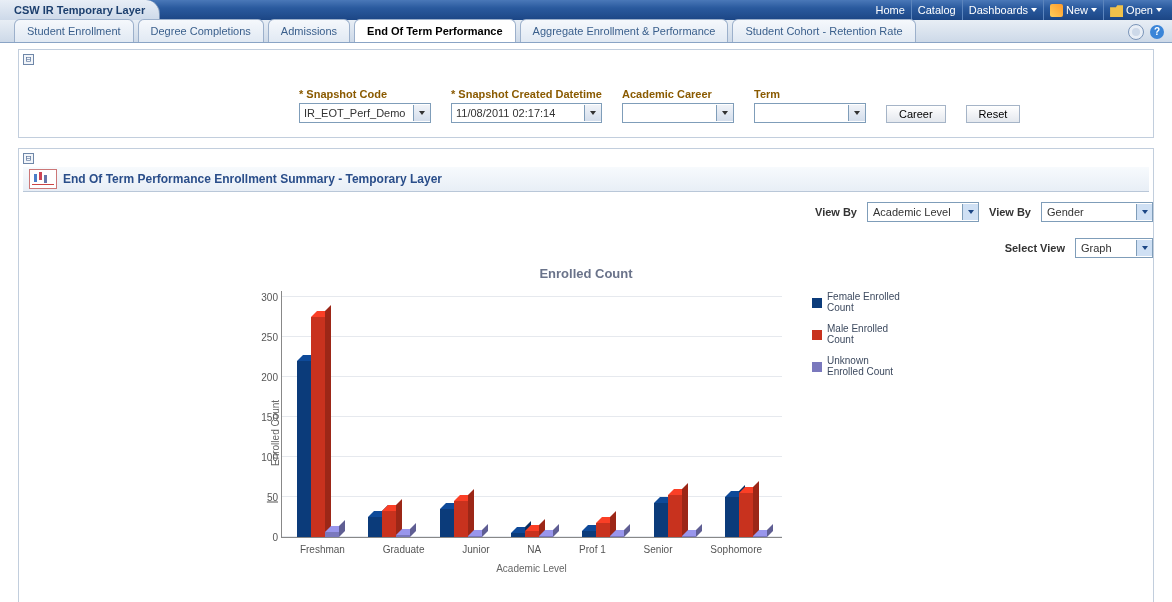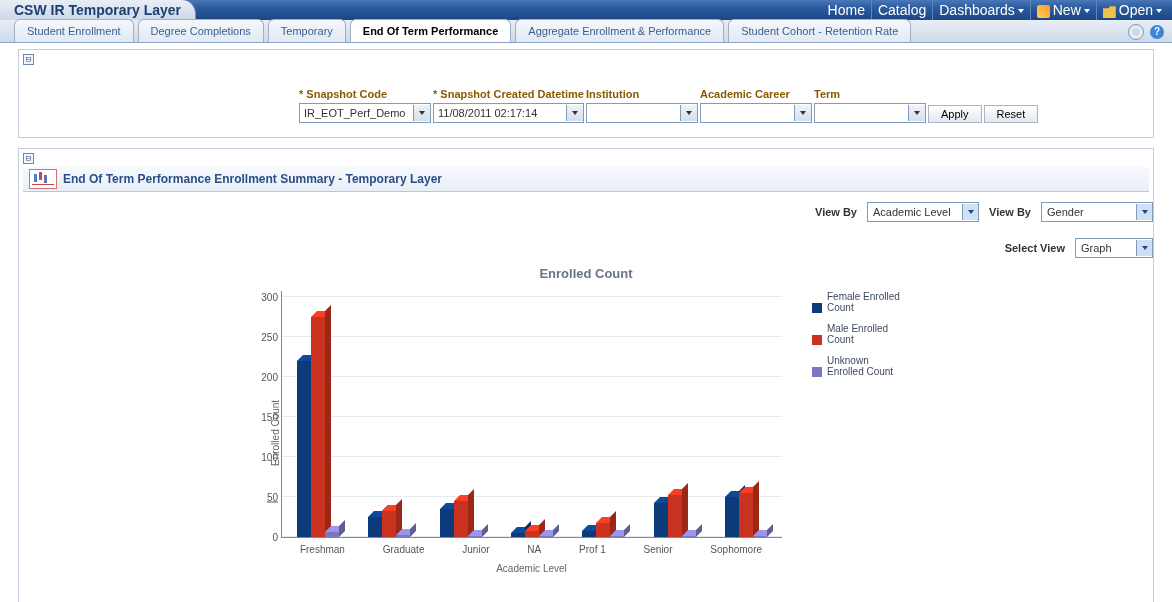--- a/index.html
+++ b/index.html
@@ -1,18 +1,18 @@
 <!DOCTYPE html>
 <html><head>
 <meta charset="utf-8">
 <style>
   html,body{margin:0;padding:0;font-family:Tahoma,Arial,sans-serif;font-size:11px;color:#333;background:#fff}
   body{width:1172px}
   
-  .topbar{height:20px;background:linear-gradient(to bottom,#4a78b8,#2a5a9e 40%,#1c4685);display:flex;align-items:center;color:#fff;font-size:14px}
+  .topbar{height:20px;background:linear-gradient(to bottom,#4a78b8,#2a5a9e 40%,#1c4685);display:flex;align-items:center;color:#fff;font-size:11px}
   .topbar .app-tab{background:linear-gradient(to bottom,#e8eef6,#cdd9e9);color:#1c3f6e;font-weight:bold;height:20px;line-height:20px;padding:0 14px;border-top-right-radius:14px;border-right:1px solid #7a94b8}
   .topbar .spacer{flex:1}
   .topbar .tb-link,.topbar .tb-btn{padding:0 6px;color:#fff;text-decoration:none;border-right:1px solid #5c85bd;height:20px;line-height:20px;cursor:pointer}
   .topbar .tb-btn:last-child{border-right:none;padding-right:10px}
   .topbar .ico{display:inline-block;width:13px;height:13px;vertical-align:-3px;margin-right:3px}
   .ico-new{background:linear-gradient(45deg,#ffcf5c,#ff9a2a);border-radius:2px}
   .ico-open{background:#f0c14b;clip-path:polygon(0 25%,45% 25%,55% 10%,100% 10%,100% 100%,0 100%)}
   .chev{display:inline-block;margin-left:3px;width:0;height:0;border-left:3px solid transparent;border-right:3px solid transparent;border-top:4px solid #fff;vertical-align:2px}
   
   .ptabs-wrap{background:linear-gradient(to bottom,#e8eef5,#cdd9e8);border-bottom:1px solid #8aa4c5;height:22px;display:flex;align-items:flex-end;padding-left:14px;padding-right:8px}
@@ -20,21 +20,21 @@
   .ptab.active{background:#fff;color:#000;font-weight:bold}
   .ptabs-right{margin-left:auto;display:flex;align-items:center;gap:6px;padding-bottom:2px}
   .gear-ico{width:14px;height:14px;border:1px solid #7a94b8;border-radius:50%;position:relative;background:#e8eef6;cursor:pointer}
   .gear-ico::before{content:"";position:absolute;inset:3px;border-radius:50%;background:#cdd9e9}
   .help-ico{width:14px;height:14px;border-radius:50%;background:#3a85d8;color:#fff;font-weight:bold;text-align:center;line-height:14px;font-size:10px;cursor:pointer}
   
   .content{padding:6px 18px 0 18px}
   .panel{border:1px solid #c2cedd;background:#fff;margin-bottom:10px;position:relative}
   .collapse-box{width:9px;height:9px;border:1px solid #6f87a8;color:#3a5988;font-size:9px;line-height:8px;text-align:center;background:#f2f5f9;position:absolute;left:4px;top:4px;cursor:pointer;font-family:monospace}
   
-  .filters{display:flex;align-items:flex-end;padding:38px 0 14px 280px;gap:2px}
+  .filters{display:flex;align-items:flex-end;padding:38px 0 14px 280px;gap:20px}
   .f-col{display:flex;flex-direction:column;gap:3px}
   .f-label{color:#8a5a00;font-weight:bold}
   .f-select{border:1px solid #7f9db9;background:#fff;height:18px;display:flex;align-items:center;min-width:130px}
   .f-select .txt{flex:1;padding:0 4px;white-space:nowrap;font-size:11px}
   .f-select .dd{width:16px;height:16px;border-left:1px solid #7f9db9;background:linear-gradient(to bottom,#f0f3f8,#d4deec);display:flex;align-items:center;justify-content:center}
   .f-select .dd::after{content:"";width:0;height:0;border-left:3px solid transparent;border-right:3px solid transparent;border-top:4px solid #333}
   .btn{background:linear-gradient(to bottom,#fff,#e4e8ee);border:1px solid #a5b4c7;padding:1px 12px;height:18px;cursor:pointer;font-size:11px}
   
   .sec-head{display:flex;align-items:center;height:24px;border-bottom:1px solid #b9c7d8;background:linear-gradient(to bottom,#f7fafd,#e8eef6);padding-left:6px;margin:18px 4px 0 4px}
   .sec-ico{width:26px;height:18px;margin-right:6px;background:#fff;border:1px solid #c77;position:relative}
@@ -59,21 +59,21 @@
   .group{display:flex;align-items:flex-end;gap:0}
   .bar{width:14px;position:relative}
   .bar .top{position:absolute;width:100%;height:6px;top:-6px;transform:skewX(-45deg);transform-origin:bottom;filter:brightness(1.25)}
   .bar .side{position:absolute;width:6px;right:-6px;top:-6px;bottom:0;transform:skewY(-45deg);transform-origin:left;filter:brightness(0.78)}
   .female{background:#0b3b7a}.female .top,.female .side{background:#0b3b7a}
   .male{background:#c8321e}.male .top,.male .side{background:#c8321e}
   .unknown{background:#7a78bd}.unknown .top,.unknown .side{background:#7a78bd}
   .xlabels{display:flex;justify-content:space-around;margin-top:6px;color:#555;font-size:10px}
   .xtitle{text-align:center;color:#666;font-size:10px;margin-top:8px}
   .legend{margin-left:30px;color:#3d4a5f;font-size:10px}
-  .legend .row{display:flex;align-items:flex-end;margin-bottom:10px;max-width:90px}
+  .legend .row{display:flex;align-items:center;margin-bottom:10px;max-width:90px}
   .legend .sw{width:10px;height:10px;margin-right:5px;margin-top:2px;flex:none}
 </style>
 </head>
 <body>
 
 <div class="topbar">
   <div class="app-tab">CSW IR Temporary Layer</div>
   <div class="spacer"></div>
   <span class="tb-link">Home</span>
   <span class="tb-link">Catalog</span>
@@ -84,21 +84,21 @@
     <span class="ico ico-new"></span><span>New</span><span class="chev"></span>
   </span>
   <span class="tb-btn">
     <span class="ico ico-open"></span><span>Open</span><span class="chev"></span>
   </span>
 </div>
 
 <div class="ptabs-wrap">
   <div class="ptab">Student Enrollment</div>
   <div class="ptab">Degree Completions</div>
-  <div class="ptab">Temporary</div>
+  <div class="ptab">Admissions</div>
   <div class="ptab active">End Of Term Performance</div>
   <div class="ptab">Aggregate Enrollment &amp; Performance</div>
   <div class="ptab">Student Cohort - Retention Rate</div>
   <div class="ptabs-right">
     <div class="gear-ico"></div>
     <div class="help-ico">?</div>
   </div>
 </div>
 
 <div class="content">
@@ -114,41 +114,34 @@
         </div>
       </div>
       <div class="f-col">
         <div class="f-label">* Snapshot Created Datetime</div>
         <div class="f-select" style="min-width:138px">
           <span class="txt">11/08/2011 02:17:14</span>
           <span class="dd"></span>
         </div>
       </div>
       <div class="f-col">
-        <div class="f-label">Institution</div>
-        <div class="f-select" style="min-width:110px">
-          <span class="txt"></span>
-          <span class="dd"></span>
-        </div>
-      </div>
-      <div class="f-col">
         <div class="f-label">Academic Career</div>
         <div class="f-select" style="min-width:110px">
           <span class="txt"></span>
           <span class="dd"></span>
         </div>
       </div>
       <div class="f-col">
         <div class="f-label">Term</div>
         <div class="f-select" style="min-width:110px">
           <span class="txt"></span>
           <span class="dd"></span>
         </div>
       </div>
-      <button class="btn">Apply</button>
+      <button class="btn">Career</button>
       <button class="btn">Reset</button>
     </div>
   </div>
 
   <div class="panel" style="padding-bottom:10px">
     <div class="collapse-box">⊟</div>
 
     <div class="sec-head">
       <div class="sec-ico"></div>
       <div class="sec-title">End Of Term Performance Enrollment Summary - Temporary Layer</div>

